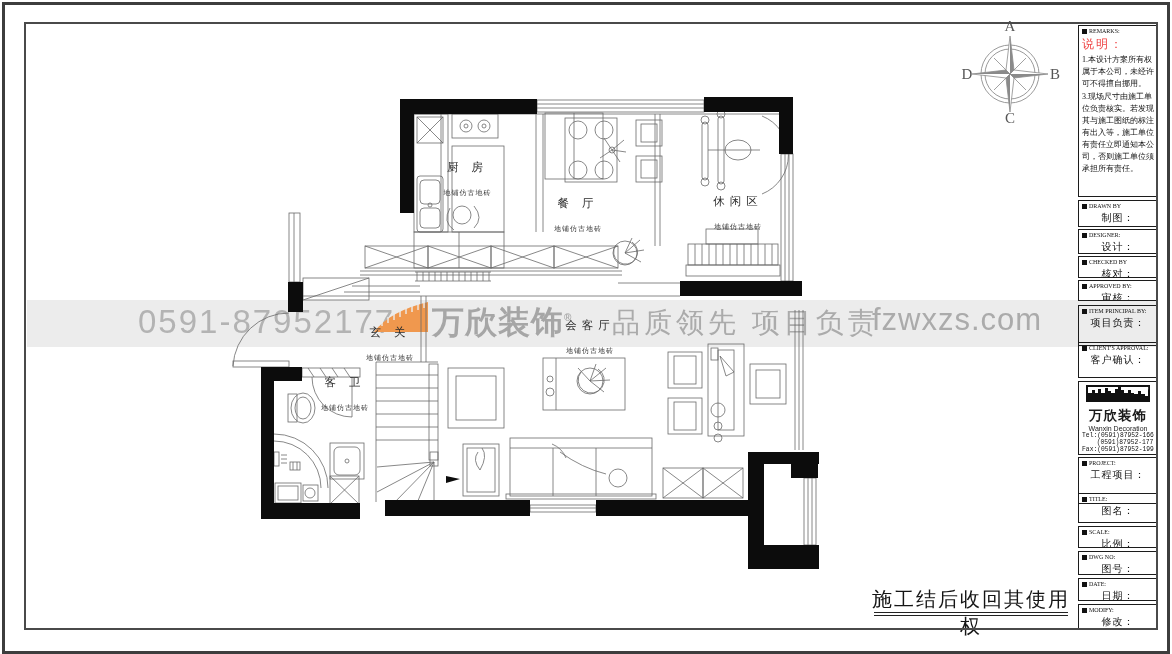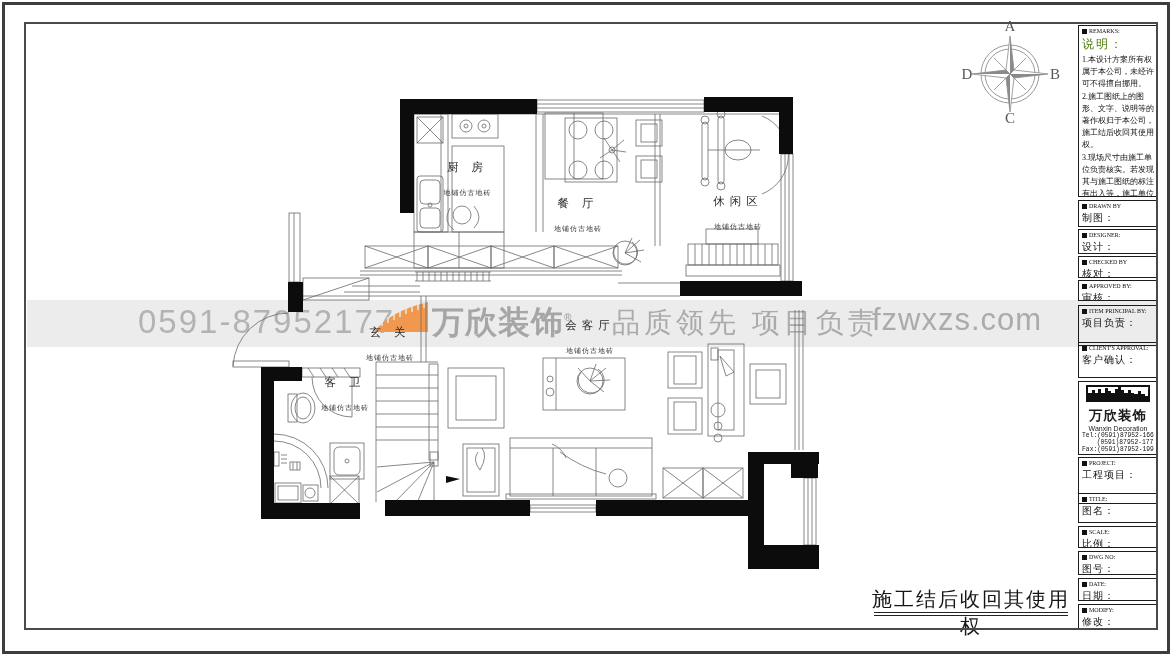--- a/index.html
+++ b/index.html
@@ -27,22 +27,22 @@
   #compass{left:958px;top:22px;width:104px;height:104px;z-index:5;}
   .cdir{position:absolute;font-size:15px;color:#555;width:14px;text-align:center;}
   
   #sheet-title{left:872px;top:586px;width:198px;text-align:center;font-size:20px;letter-spacing:2px;color:#151515;z-index:4;}
   .uline{left:874px;width:194px;height:1px;background:#222;z-index:4;}
   
   #titleblock{left:1078px;top:25px;width:81px;height:607px;z-index:5;}
   .tb-box{position:absolute;left:0;width:80px;border:1px solid #1c1c1c;box-sizing:border-box;padding:2px 3px 1px 3px;background:transparent;overflow:hidden;}
   .tb-en{font-family:"Liberation Serif",serif;font-size:6px;color:#111;display:flex;align-items:center;gap:2px;white-space:nowrap;}
   .sq{display:inline-block;width:5px;height:5px;background:#111;flex:none;}
-  .tb-zh{font-size:10px;color:#111;margin-top:2px;letter-spacing:1px;}
-  .tb-zh-lg{font-size:12px;color:#4d7c0f;margin-top:2px;letter-spacing:2px;}
+  .tb-zh{font-size:10px;color:#111;margin-top:2px;letter-spacing:1px;text-align:center;}
+  .tb-zh-lg{font-size:12px;color:#ef4444;margin-top:2px;letter-spacing:2px;}
   .tb-note{font-size:8px;line-height:1.5;color:#111;margin-top:1px;}
   .logo-name{font-family:"Liberation Sans",sans-serif;font-weight:bold;font-size:13.5px;letter-spacing:1px;color:#1b1b1b;margin-top:1px;}
   .logo-en{font-family:"Liberation Sans",sans-serif;font-size:7px;color:#222;}
   .logo-tel{font-family:"Liberation Mono",monospace;font-size:6.3px;line-height:1.15;color:#111;white-space:nowrap;}
   .logo-tel.indent{padding-left:14px;}
 </style>
 </head>
 <body>
 
 <div id="sheet">
@@ -384,21 +384,20 @@
   <div class="abs uline" style="top:615px"></div>
 
   <div id="titleblock" class="abs">
     <div class="tb-box" style="top:0;height:172px">
       <div class="tb-en">
           <span class="sq"></span>
           <span>REMARKS:</span>
         </div>
       <div class="tb-zh-lg">说明：</div>
       <div class="tb-note">1.本设计方案所有权属于本公司，未经许可不得擅自挪用。</div>
-      <div class="tb-note">2.施工图纸上的图形、文字、说明等的著作权归于本公司，施工结后收回其使用权。</div>
       <div class="tb-note">3.现场尺寸由施工单位负责核实。若发现其与施工图纸的标注有出入等，施工单位有责任立即通知本公司，否则施工单位须承担所有责任。</div>
 
     </div>
     <div class="tb-box" style="top:175px;height:27px">
       <div class="tb-en">
           <span class="sq"></span>
           <span>DRAWN BY</span>
         </div>
       <div class="tb-zh">制图：</div>
     </div>

